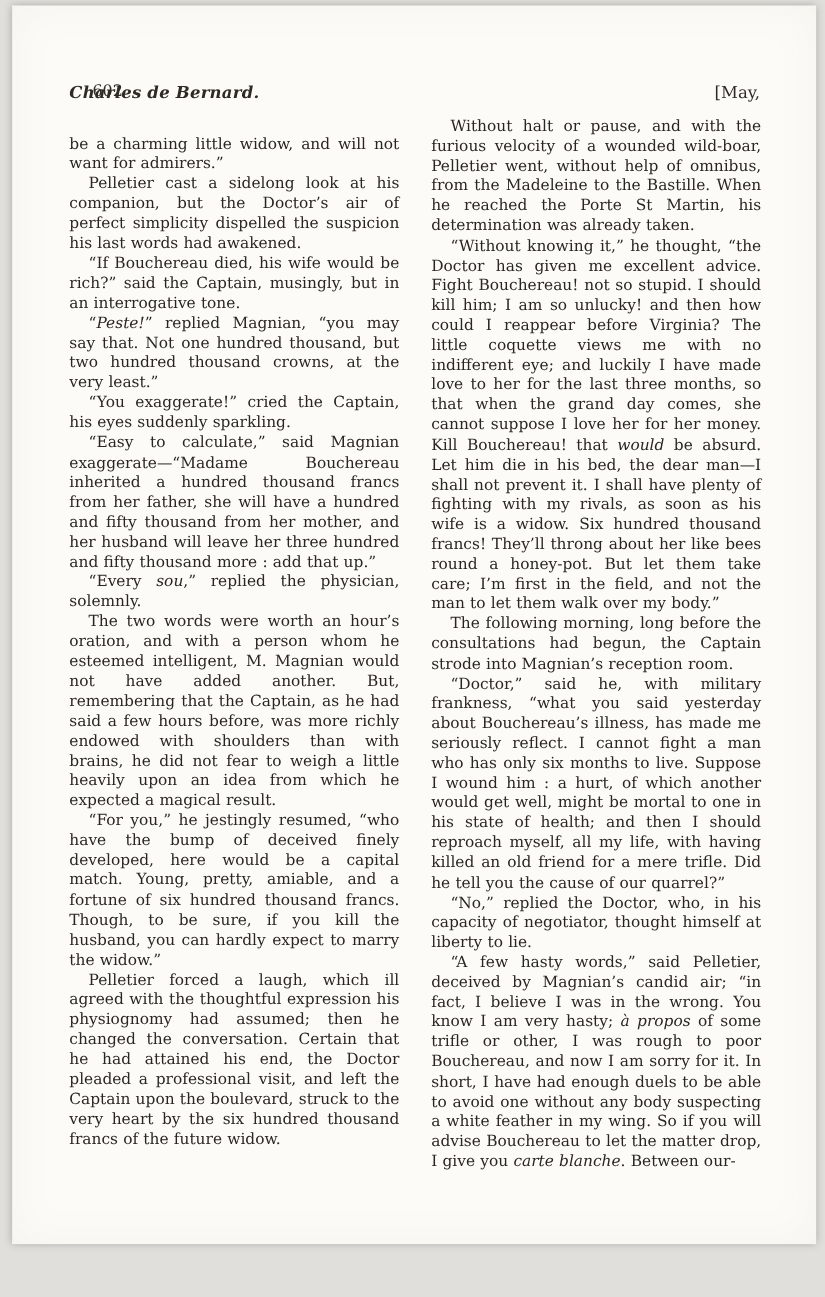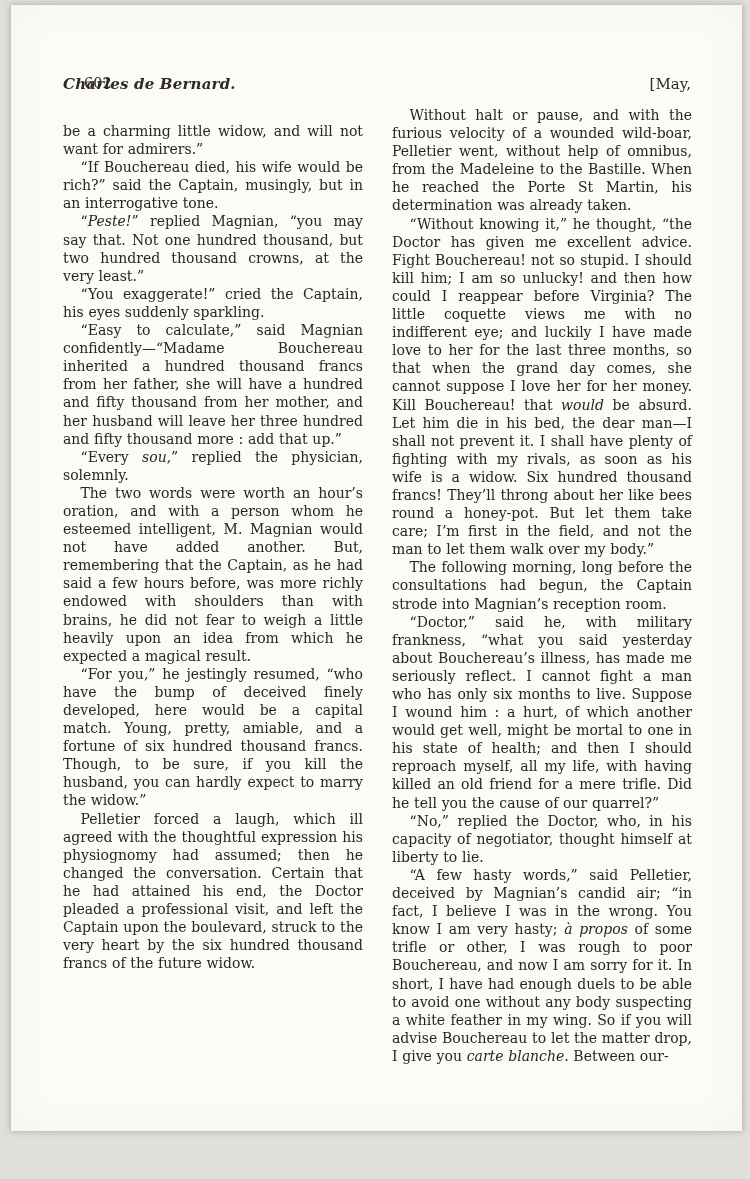--- a/index.html
+++ b/index.html
@@ -72,24 +72,25 @@
 
 <div class="page">
   <div class="header">
     <span class="page-num">602</span>
     <span class="running-title">Charles de Bernard.</span>
     <span class="issue">[May,</span>
   </div>
   <div class="columns">
     <div class="col">
         <p class="no-indent"><span>be a charming little widow, and will not want for admirers.”</span></p>
+        <p><span>Pelletier cast a sidelong look at his companion, but the Doctor’s air of perfect simplicity dispelled the suspicion his last words had awakened.</span></p>
         <p><span>“If Bouchereau died, his wife would be rich?” said the Captain, musingly, but in an interrogative tone.</span></p>
         <p><span>“</span><em>Peste!</em><span>” replied Magnian, “you may say that.  Not one hundred thousand, but two hundred thousand crowns, at the very least.”</span></p>
         <p><span>“You exaggerate!” cried the Captain, his eyes suddenly sparkling.</span></p>
-        <p><span>“Easy to calculate,” said Magnian confidently—“Madame Bouchereau inherited a hundred thousand francs from her father, she will have a hundred and fifty thousand from her mother, and her husband will leave her three hundred and fifty thousand more : add that up.”</span></p>
+        <p><span>“Easy to calculate,” said Magnian exaggerate—“Madame Bouchereau inherited a hundred thousand francs from her father, she will have a hundred and fifty thousand from her mother, and her husband will leave her three hundred and fifty thousand more : add that up.”</span></p>
         <p><span>“Every </span><em>sou</em><span>,” replied the physician, solemnly.</span></p>
         <p><span>The two words were worth an hour’s oration, and with a person whom he esteemed intelligent, M. Magnian would not have added another.  But, remembering that the Captain, as he had said a few hours before, was more richly endowed with shoulders than with brains, he did not fear to weigh a little heavily upon an idea from which he expected a magical result.</span></p>
         <p><span>“For you,” he jestingly resumed, “who have the bump of deceived finely developed, here would be a capital match.  Young, pretty, amiable, and a fortune of six hundred thousand francs.  Though, to be sure, if you kill the husband, you can hardly expect to marry the widow.”</span></p>
         <p><span>Pelletier forced a laugh, which ill agreed with the thoughtful expression his physiognomy had assumed; then he changed the conversation.  Certain that he had attained his end, the Doctor pleaded a professional visit, and left the Captain upon the boulevard, struck to the very heart by the six hundred thousand francs of the future widow.</span></p>
       </div>
     <div class="col">
         <p><span>Without halt or pause, and with the furious velocity of a wounded wild-boar, Pelletier went, without help of omnibus, from the Madeleine to the Bastille.  When he reached the Porte St Martin, his determination was already taken.</span></p>
         <p><span>“Without knowing it,” he thought, “the Doctor has given me excellent advice.  Fight Bouchereau! not so stupid.  I should kill him; I am so unlucky! and then how could I reappear before Virginia?  The little coquette views me with no indifferent eye; and luckily I have made love to her for the last three months, so that when the grand day comes, she cannot suppose I love her for her money.  Kill Bouchereau! that </span><em>would</em><span> be absurd.  Let him die in his bed, the dear man—I shall not prevent it.  I shall have plenty of fighting with my rivals, as soon as his wife is a widow.  Six hundred thousand francs!  They’ll throng about her like bees round a honey-pot.  But let them take care; I’m first in the field, and not the man to let them walk over my body.”</span></p>
         <p><span>The following morning, long before the consultations had begun, the Captain strode into Magnian’s reception room.</span></p>
         <p><span>“Doctor,” said he, with military frankness, “what you said yesterday about Bouchereau’s illness, has made me seriously reflect.  I cannot fight a man who has only six months to live.  Suppose I wound him : a hurt, of which another would get well, might be mortal to one in his state of health; and then I should reproach myself, all my life, with having killed an old friend for a mere trifle.  Did he tell you the cause of our quarrel?”</span></p>

